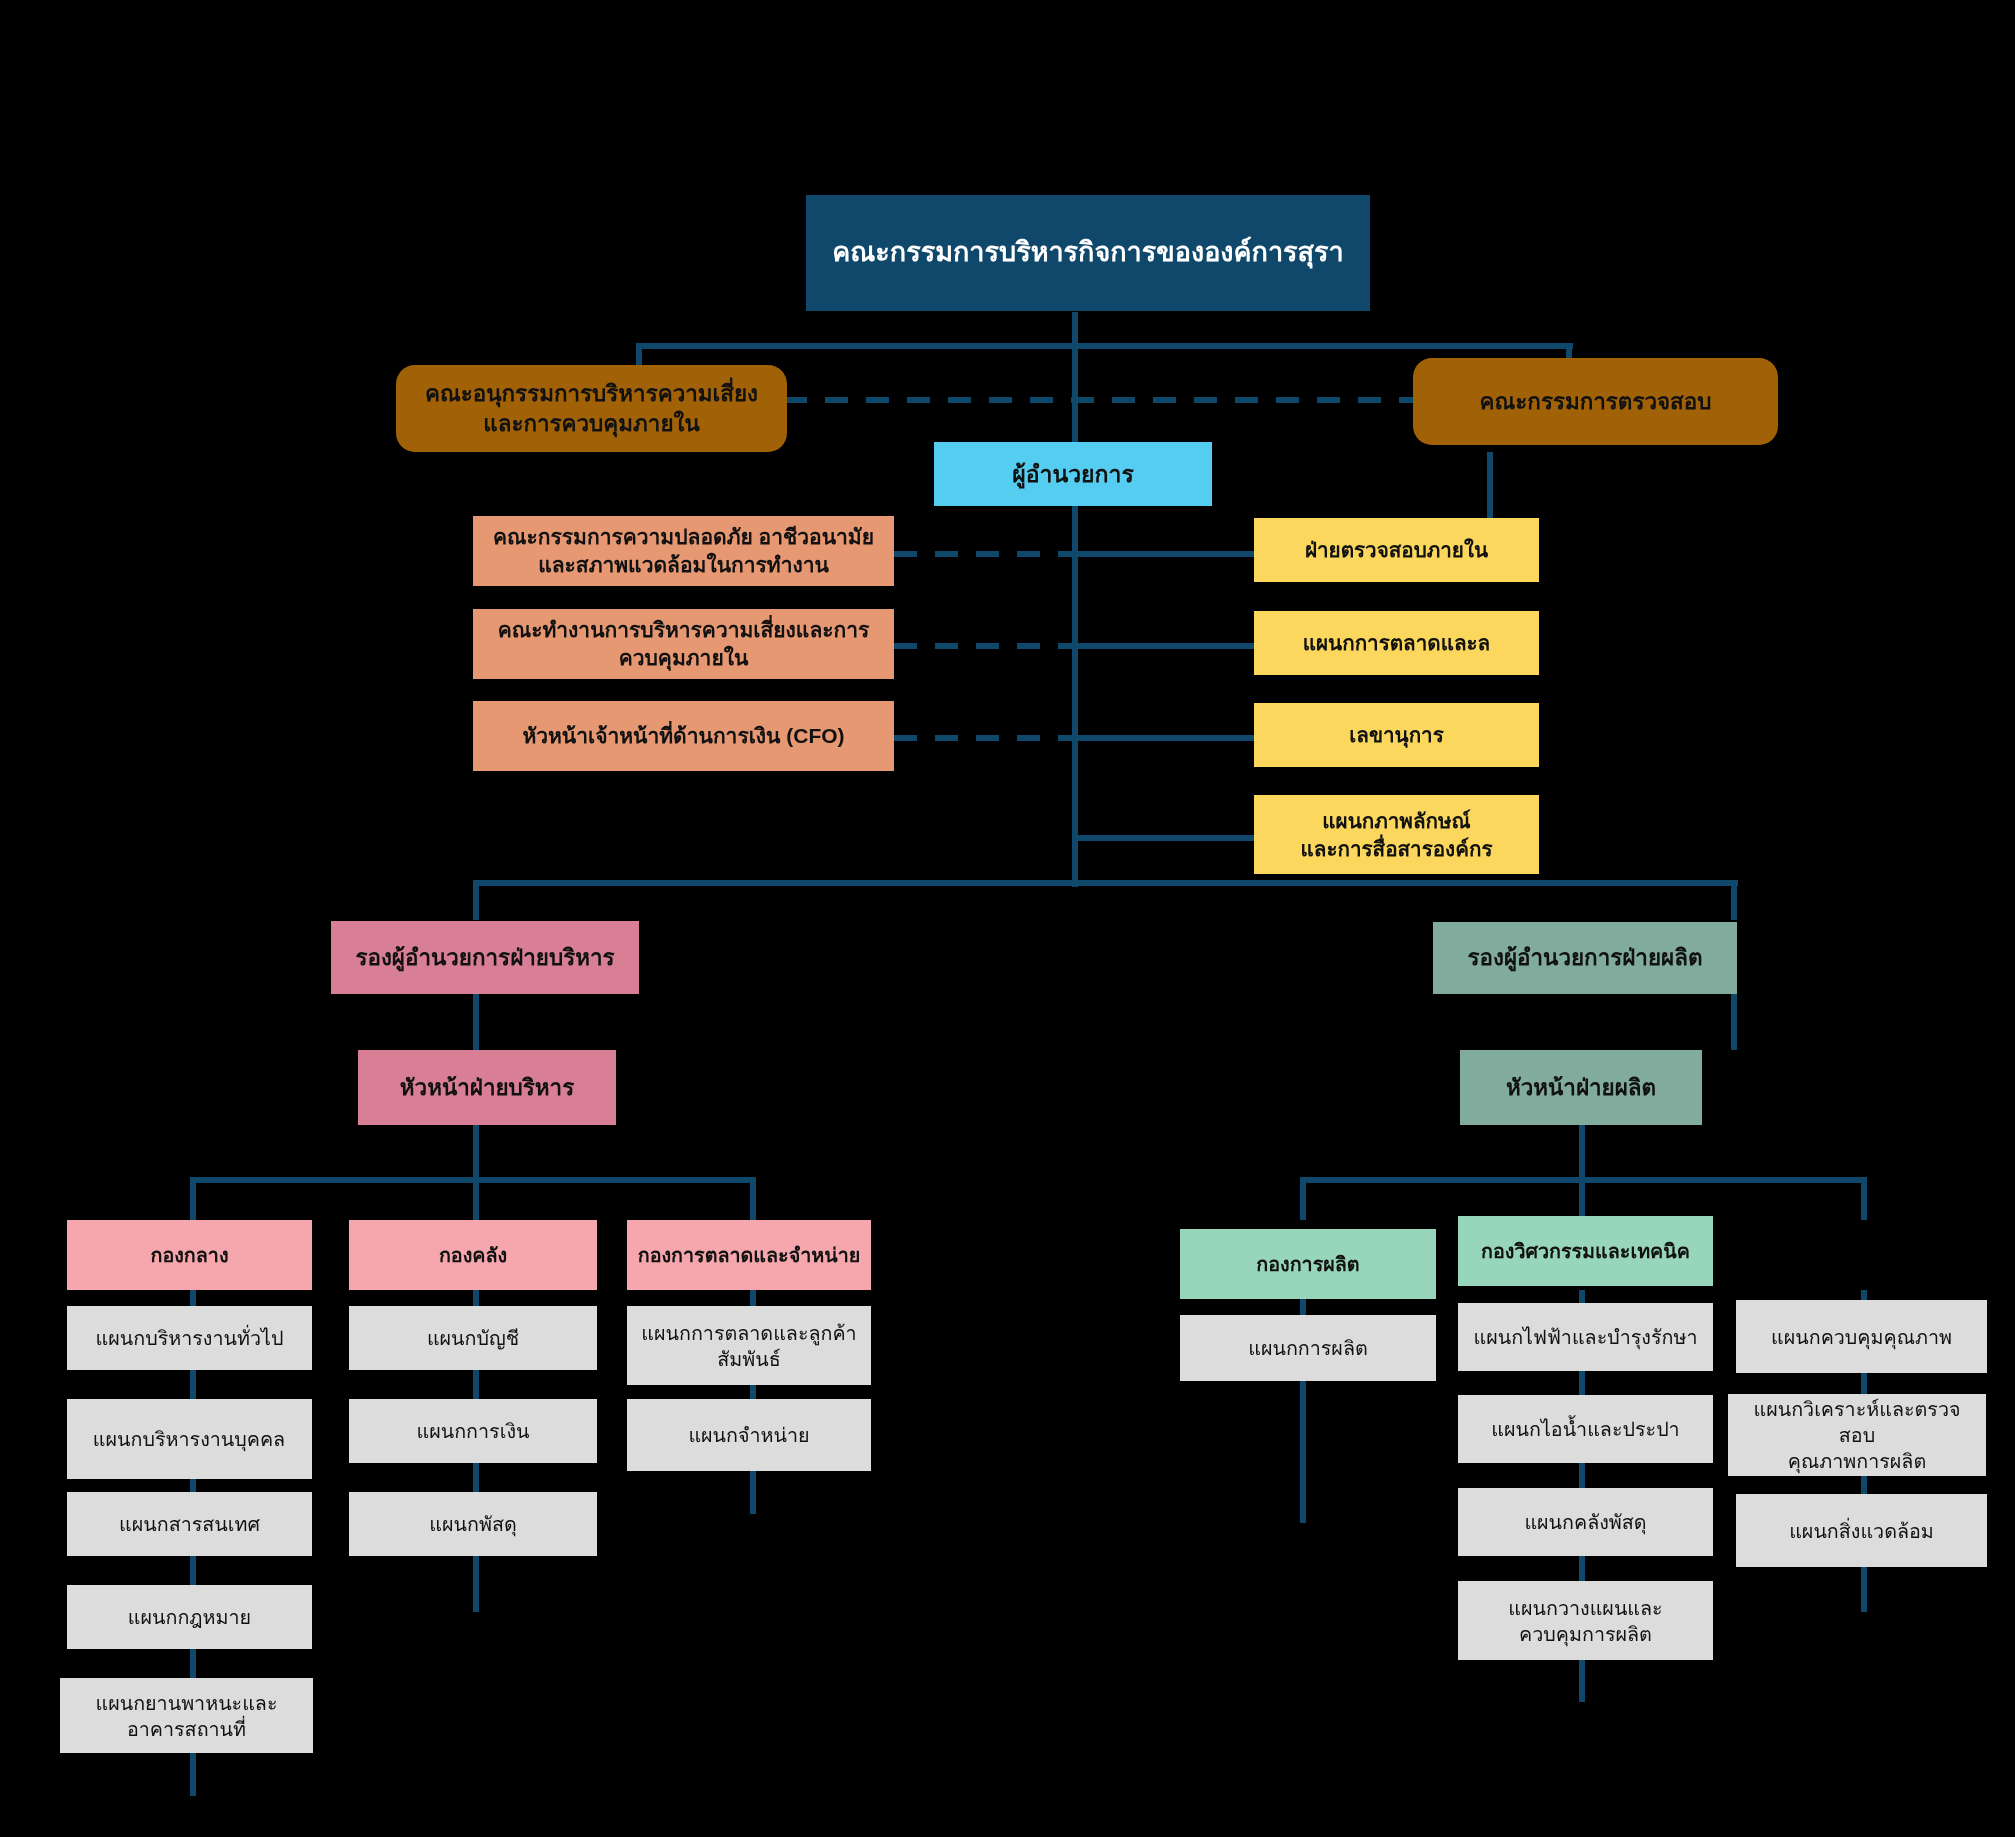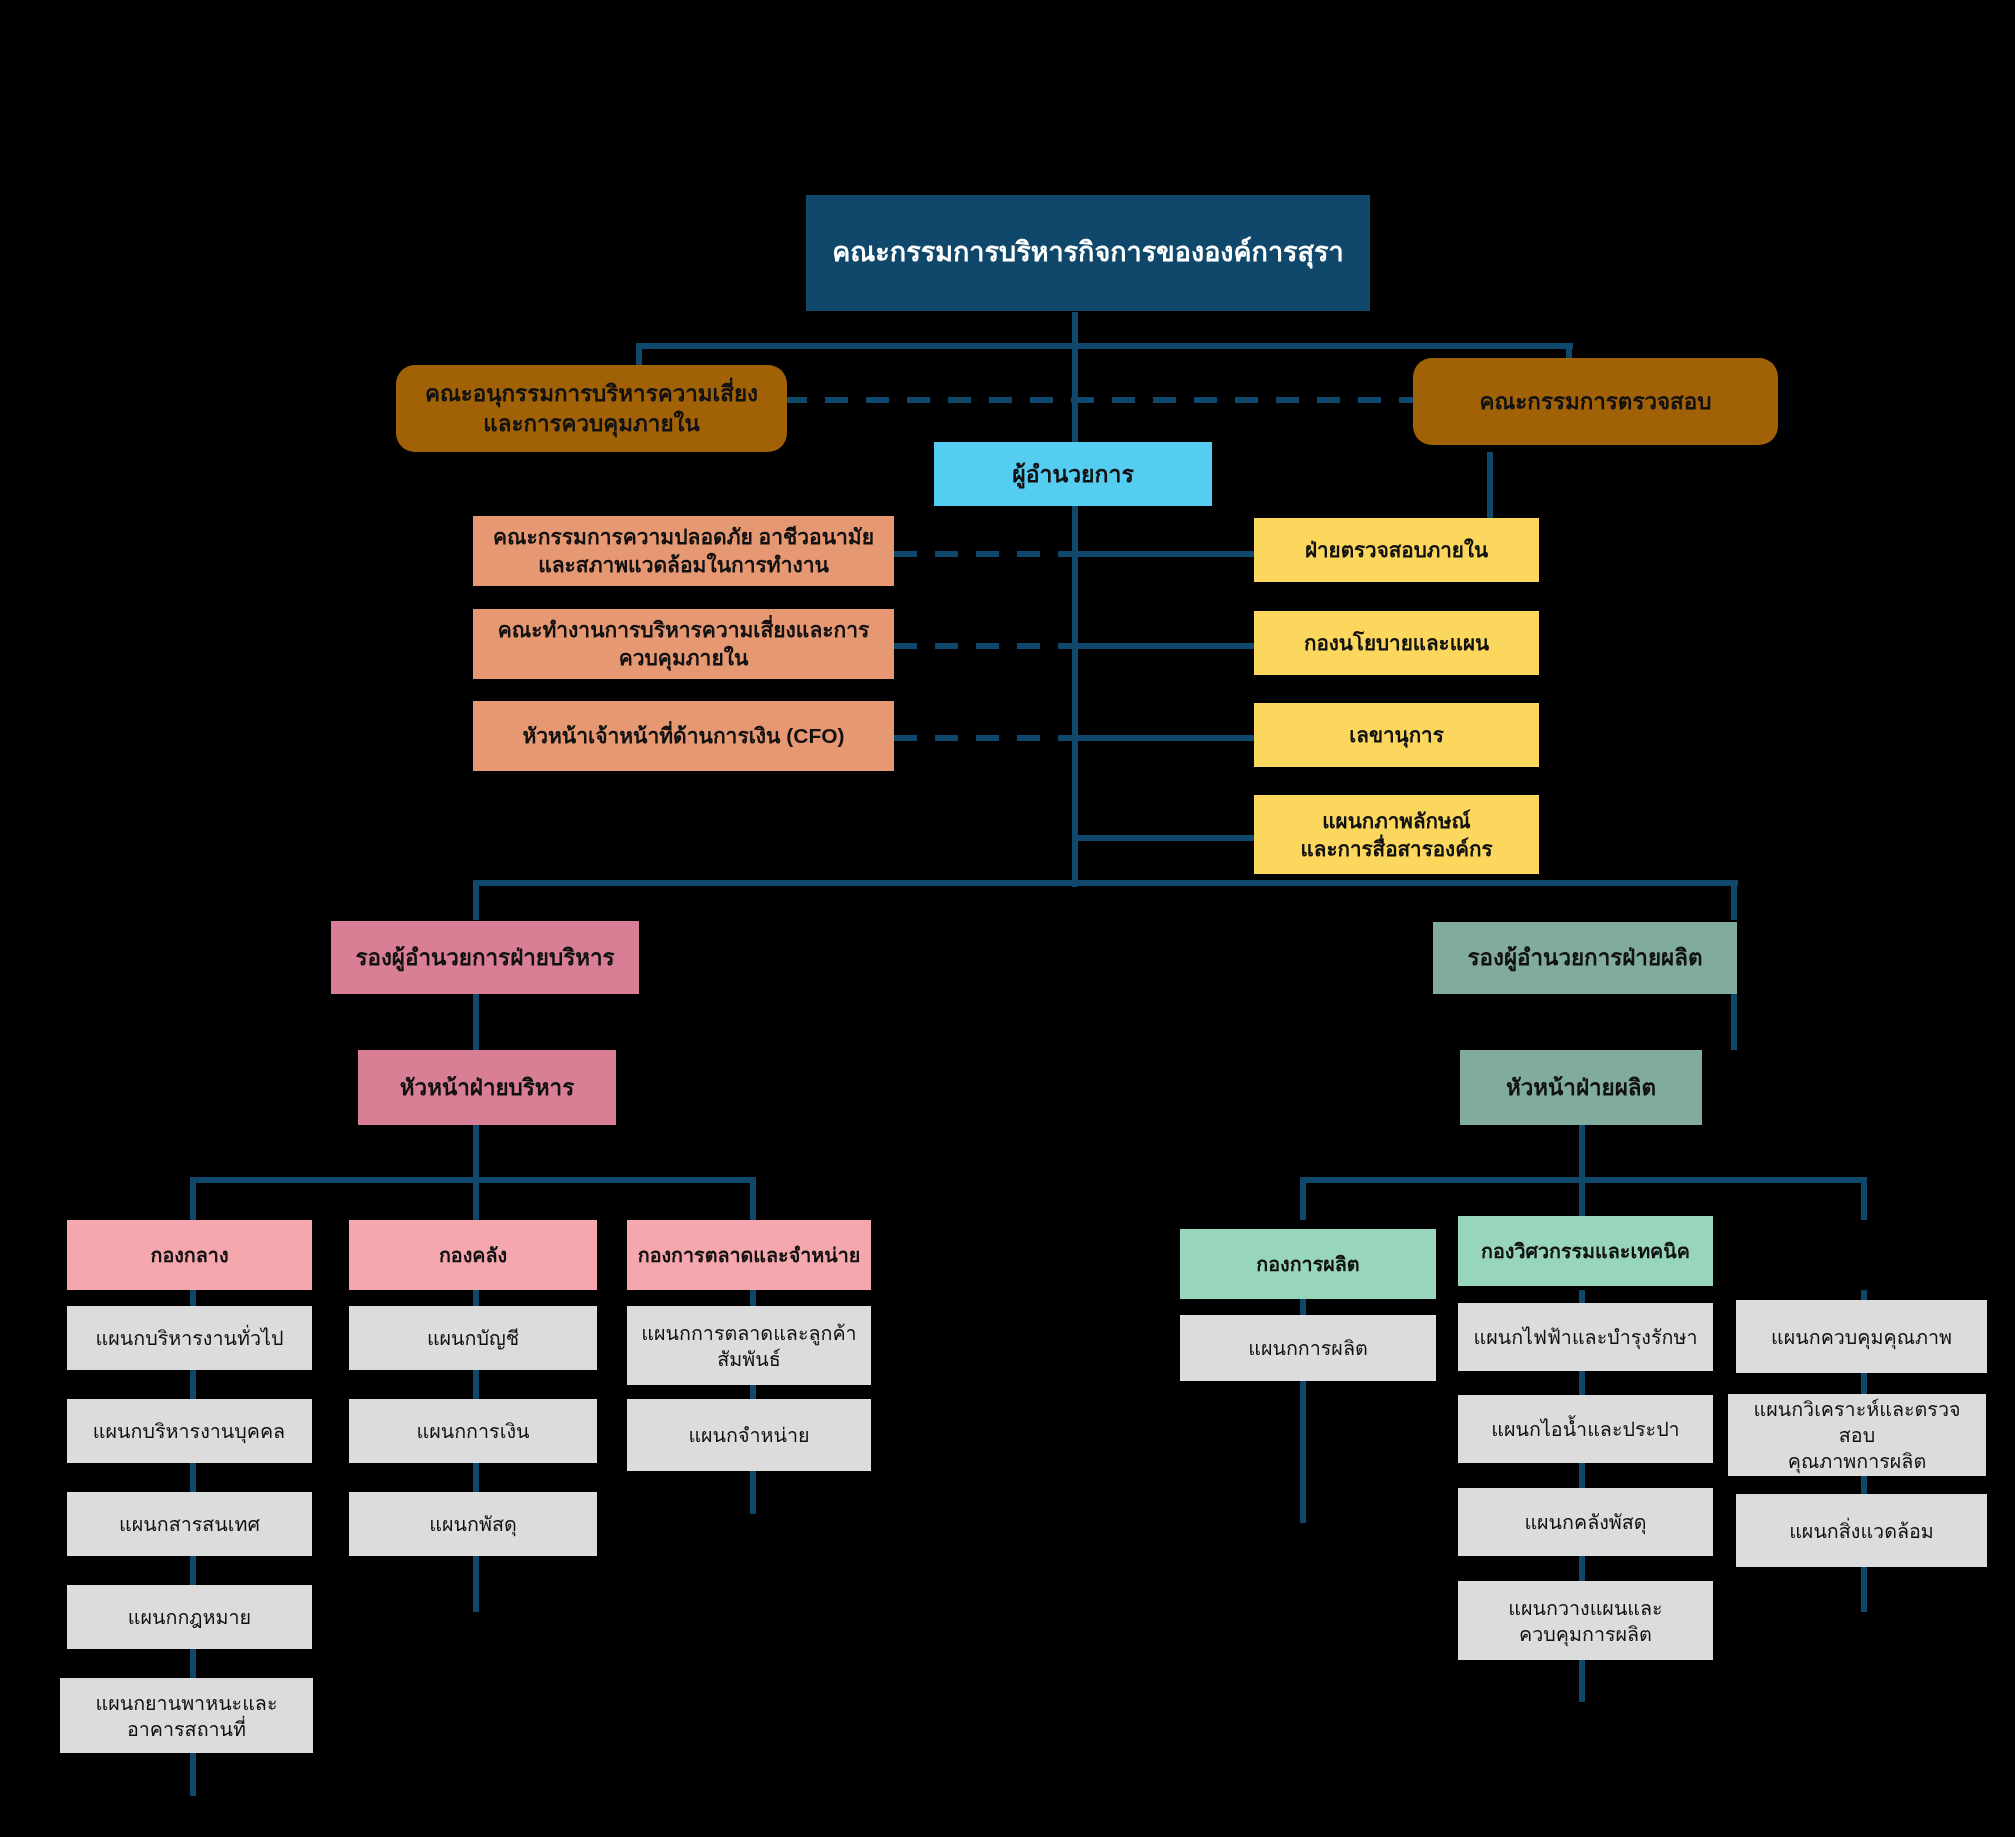--- a/index.html
+++ b/index.html
@@ -103,31 +103,31 @@
 
   <div class="node n-committee" style="left:1413px;top:358px;width:365px;height:87px;">คณะกรรมการตรวจสอบ</div>
 
   <div class="node n-director" style="left:934px;top:442px;width:278px;height:64px;">ผู้อำนวยการ</div>
 
   <div class="node n-orange" style="left:473px;top:516px;width:421px;height:70px;">คณะกรรมการความปลอดภัย อาชีวอนามัยและสภาพแวดล้อมในการทำงาน</div>
   <div class="node n-orange" style="left:473px;top:609px;width:421px;height:70px;">คณะทำงานการบริหารความเสี่ยงและการควบคุมภายใน</div>
   <div class="node n-orange" style="left:473px;top:701px;width:421px;height:70px;">หัวหน้าเจ้าหน้าที่ด้านการเงิน (CFO)</div>
 
   <div class="node n-yellow" style="left:1254px;top:518px;width:285px;height:64px;">ฝ่ายตรวจสอบภายใน</div>
-  <div class="node n-yellow" style="left:1254px;top:611px;width:285px;height:64px;">กองนโยบายและแผน</div>
+  <div class="node n-yellow" style="left:1254px;top:611px;width:285px;height:64px;">แผนกการตลาดและล</div>
   <div class="node n-yellow" style="left:1254px;top:703px;width:285px;height:64px;">เลขานุการ</div>
   <div class="node n-yellow" style="left:1254px;top:795px;width:285px;height:79px;">แผนกภาพลักษณ์
 และการสื่อสารองค์กร</div>
 
   <div class="node n-pink-dark" style="left:331px;top:921px;width:308px;height:73px;">รองผู้อำนวยการฝ่ายบริหาร</div>
   <div class="node n-pink-dark" style="left:358px;top:1050px;width:258px;height:75px;">หัวหน้าฝ่ายบริหาร</div>
 
   <div class="node n-pink-head" style="left:67px;top:1220px;width:245px;height:70px;">กองกลาง</div>
   <div class="node n-grey" style="left:67px;top:1306px;width:245px;height:64px;">แผนกบริหารงานทั่วไป</div>
-  <div class="node n-grey" style="left:67px;top:1399px;width:245px;height:64px;padding-left:8px;">แผนกบริหารงานบุคคล</div>
+  <div class="node n-grey" style="left:67px;top:1399px;width:245px;height:80px;padding-left:8px;">แผนกบริหารงานบุคคล</div>
   <div class="node n-grey" style="left:67px;top:1492px;width:245px;height:64px;">แผนกสารสนเทศ</div>
   <div class="node n-grey" style="left:67px;top:1585px;width:245px;height:64px;">แผนกกฎหมาย</div>
   <div class="node n-grey" style="left:60px;top:1678px;width:253px;height:75px;">แผนกยานพาหนะและ
 อาคารสถานที่</div>
 
   <div class="node n-pink-head" style="left:349px;top:1220px;width:248px;height:70px;">กองคลัง</div>
   <div class="node n-grey" style="left:349px;top:1306px;width:248px;height:64px;">แผนกบัญชี</div>
   <div class="node n-grey" style="left:349px;top:1399px;width:248px;height:64px;">แผนกการเงิน</div>
   <div class="node n-grey" style="left:349px;top:1492px;width:248px;height:64px;">แผนกพัสดุ</div>
 

